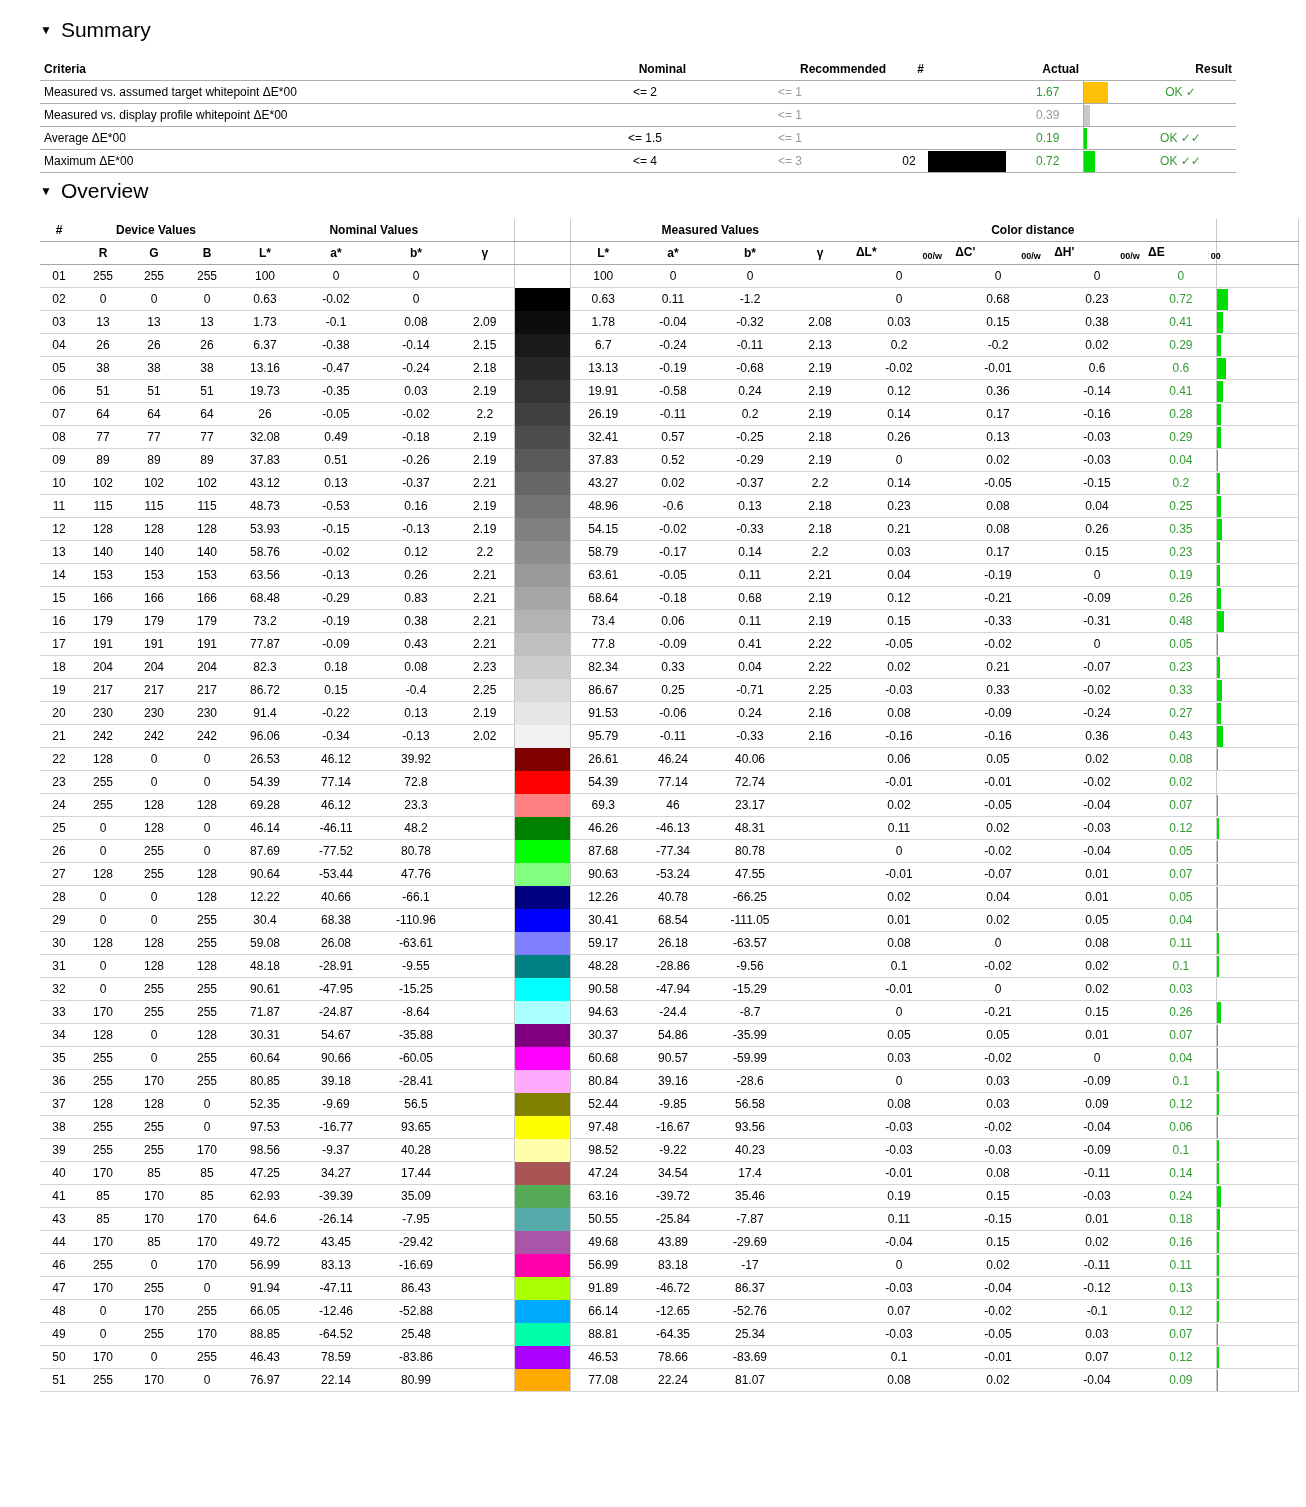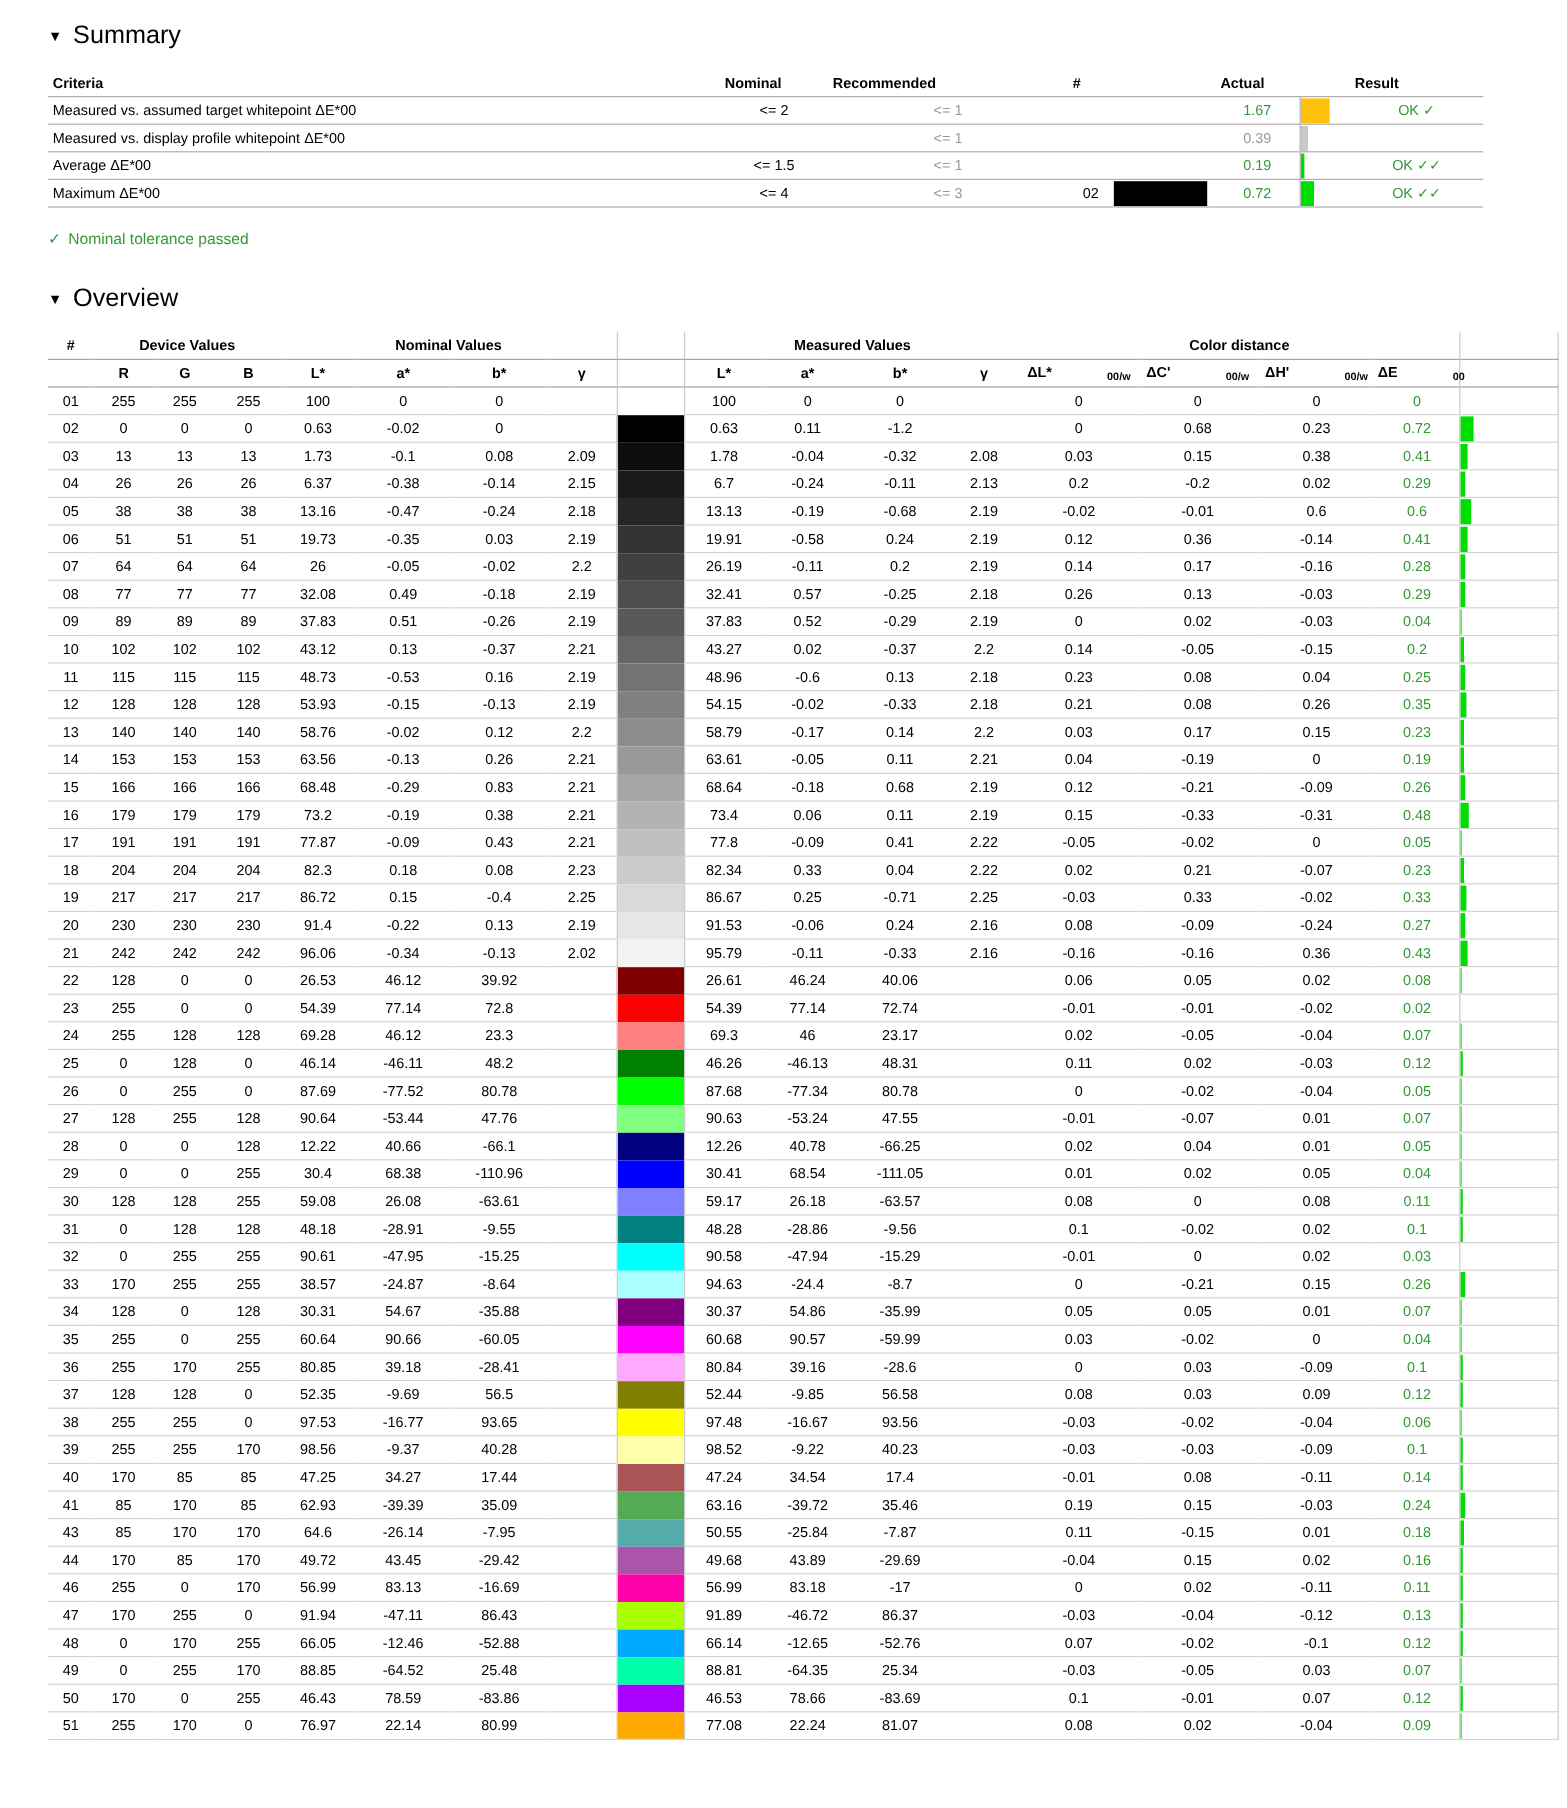--- a/index.html
+++ b/index.html
@@ -6,21 +6,21 @@
     font-family:"Liberation Sans","DejaVu Sans",sans-serif;}
   .page{width:1306px;padding:12px 0 30px 40px;box-sizing:border-box;}
 
   .section-title{font-size:21px;font-weight:400;color:#000;display:flex;align-items:center;margin:6px 0 16px 0;}
   .section-title .tri{font-size:12px;margin-right:9px;}
 
   
   table{border-collapse:collapse;table-layout:fixed;}
   .summary{width:1196px;}
   .summary th,.summary td{font-size:12px;height:22px;padding:0 4px;border-bottom:1px solid #adadad;overflow:hidden;white-space:nowrap;}
-  .summary th{font-weight:bold;text-align:left;}
+  .summary th{font-weight:bold;text-align:right;}
   .summary th.th-left,.summary td.c-criteria{text-align:left;}
   .summary td{text-align:center;}
   .summary td.gray{color:#999999;}
   .summary td.green{color:#339933;}
   .summary td.c-sw{padding:0;}
   .ssw{width:78px;height:21px;}
   .summary td.c-barcell{border-left:1px solid #adadad;padding:0;}
   .hbar{height:21px;}
 
   .passed-note{color:#339933;font-size:13px;margin:18px 0 30px 0;}
@@ -119,23 +119,20 @@
           </td>
           <td class="green">0.72</td>
           <td class="c-barcell">
             <div class="hbar" style="width: 11px; background: rgb(0, 221, 0);"></div>
           </td>
           <td class="green">OK ✓✓</td>
         </tr>
       </tbody>
   </table>
 
-  <div class="passed-note">
-    <span class="check">✓</span><span>Nominal tolerance passed</span>
-  </div>
 
   <div class="section-title">
     <span class="tri">▼</span>
     <span>Overview</span>
   </div>
 
   <table class="overview">
     <colgroup>
       <col style="width:38px">
         <col style="width:50px">
@@ -884,21 +881,21 @@
           <td>0</td>
           <td>0.02</td>
           <td class="de">0.03</td>
           <td class="barcell v-l v-r"></td>
         </tr>
         <tr>
           <td>33</td>
           <td>170</td>
           <td>255</td>
           <td>255</td>
-          <td>38.57</td>
+          <td>71.87</td>
           <td>-24.87</td>
           <td>-8.64</td>
           <td></td>
           <td class="swatch v-l v-r" style="background: rgb(170, 255, 255);"></td>
           <td>94.63</td>
           <td>-24.4</td>
           <td>-8.7</td>
           <td></td>
           <td>0</td>
           <td>-0.21</td>

